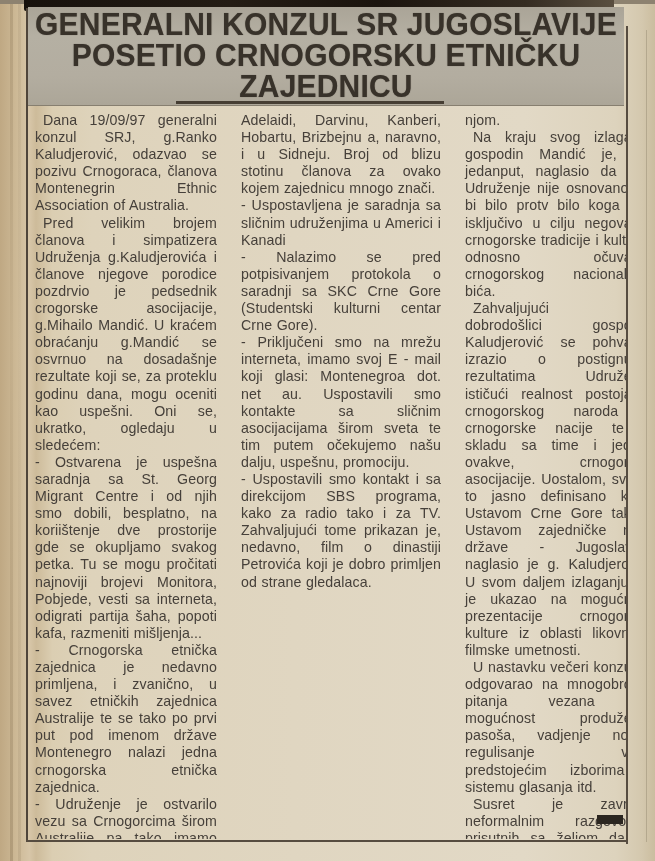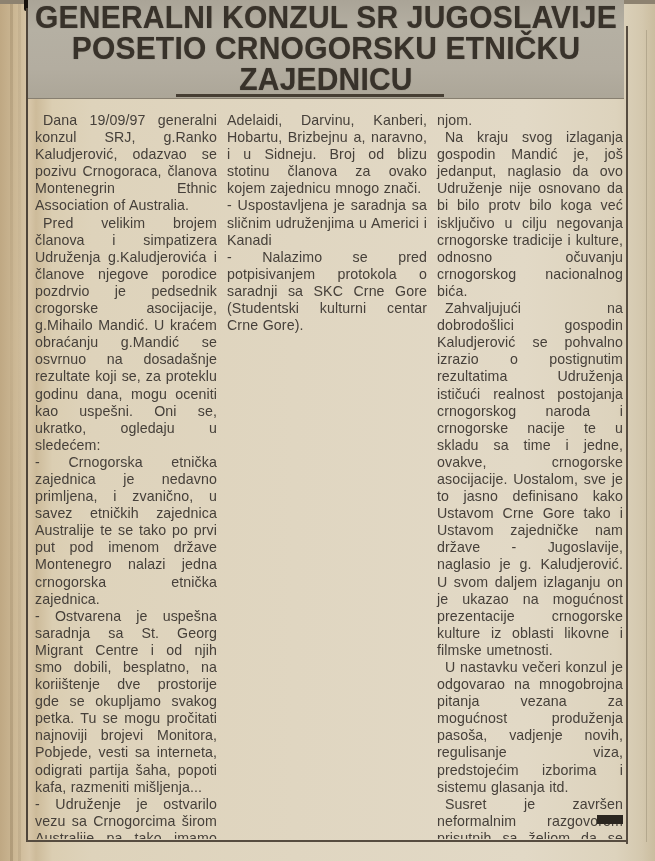--- a/index.html
+++ b/index.html
@@ -40,21 +40,21 @@
   .rule-bottom{
     position:absolute;left:26px;top:840px;width:602px;height:2px;
     background:#564c40;
   }
   .rule-far-right{
     position:absolute;left:646px;top:30px;width:1px;height:812px;
     background:#b4a88e;
   }
   
   .headline-box{
-    position:absolute;left:28px;top:0;width:596px;height:99px;
+    position:absolute;left:28px;top:7px;width:596px;height:99px;
     background:linear-gradient(180deg,#aaa497 0%,#b5b0a3 30%,#b3ada0 70%,#aca698 100%);
     border-bottom:1px solid #877f70;
     text-align:center;
     padding-top:1px;
     box-sizing:border-box;
   }
   .hl{
     font-weight:bold;
     font-size:30px;
     line-height:31px;
@@ -71,21 +71,21 @@
   }
   
   .body-box{
     position:absolute;left:28px;top:109px;width:598px;height:730px;
     box-sizing:border-box;
     padding:3px 3px 0 7px;
     overflow:hidden;
   }
   .columns{
     display:flex;
-    gap:10px;
+    gap:24px;
     height:100%;
   }
   .col{
     text-align:justify;
     color:#46403a;
     font-size:14.2px;
     line-height:17.1px;
     letter-spacing:0.1px;
     word-spacing:0.5px;
   }
@@ -129,29 +129,31 @@
     <div class="hl">ZAJEDNICU</div>
     <div class="hl-underline"></div>
   </div>
 
   <div class="body-box">
     <div class="columns">
 
       <div class="col col1">
         <p class="ind">Dana 19/09/97 generalni konzul SRJ, g.Ranko Kaludjerović, odazvao se pozivu Crnogoraca, članova Montenegrin Ethnic Association of Australia.</p>
         <p class="ind">Pred velikim brojem članova i simpatizera Udruženja g.Kaludjerovića i članove njegove porodice pozdrvio je pedsednik crogorske asocijacije, g.Mihailo Mandić. U kraćem obraćanju g.Mandić se osvrnuo na dosadašnje rezultate koji se, za proteklu godinu dana, mogu oceniti kao uspešni. Oni se, ukratko, ogledaju u sledećem:</p>
+        <p>- Ostvarena je uspešna saradnja sa St. Georg Migrant Centre i od njih smo dobili, besplatno, na koriištenje dve prostorije gde se okupljamo svakog petka. Tu se mogu pročitati najnoviji brojevi Monitora, Pobjede, vesti sa interneta, odigrati partija šaha, popoti kafa, razmeniti mišljenja...</p>
         <p>- Crnogorska etnička zajednica je nedavno primljena, i zvanično, u savez etničkih zajednica Australije te se tako po prvi put pod imenom države Montenegro nalazi jedna crnogorska etnička zajednica.</p>
-        <p>- Ostvarena je uspešna saradnja sa St. Georg Migrant Centre i od njih smo dobili, besplatno, na koriištenje dve prostorije gde se okupljamo svakog petka. Tu se mogu pročitati najnoviji brojevi Monitora, Pobjede, vesti sa interneta, odigrati partija šaha, popoti kafa, razmeniti mišljenja...</p>
         <p>- Udruženje je ostvarilo vezu sa Crnogorcima širom Australije pa tako imamo registrovanje članova u Pertu,</p>
       </div>
 
       <div class="col col2">
         <p>Adelaidi, Darvinu, Kanberi, Hobartu, Brizbejnu a, naravno, i u Sidneju. Broj od blizu stotinu članova za ovako kojem zajednicu mnogo znači.</p>
         <p>- Uspostavljena je saradnja sa sličnim udruženjima u Americi i Kanadi</p>
         <p>- Nalazimo se pred potpisivanjem protokola o saradnji sa SKC Crne Gore (Studentski kulturni centar Crne Gore).</p>
+        <p>- Priključeni smo na mrežu interneta, imamo svoj E - mail koji glasi: Montenegroa dot. net au. Uspostavili smo kontakte sa sličnim asocijacijama širom sveta te tim putem očekujemo našu dalju, uspešnu, promociju.</p>
+        <p>- Uspostavili smo kontakt i sa direkcijom SBS programa, kako za radio tako i za TV. Zahvaljujući tome prikazan je, nedavno, film o dinastiji Petrovića koji je dobro primljen od strane gledalaca.</p>
       </div>
 
       <div class="col col3">
         <p>njom.</p>
         <p class="ind">Na kraju svog izlaganja gospodin Mandić je, još jedanput, naglasio da ovo Udruženje nije osnovano da bi bilo protv bilo koga već isključivo u cilju negovanja crnogorske tradicije i kulture, odnosno očuvanju crnogorskog nacionalnog bića.</p>
         <p class="ind">Zahvaljujući na dobrodošlici gospodin Kaludjerović se pohvalno izrazio o postignutim rezultatima Udruženja ističući realnost postojanja crnogorskog naroda i crnogorske nacije te u skladu sa time i jedne, ovakve, crnogorske asocijacije. Uostalom, sve je to jasno definisano kako Ustavom Crne Gore tako i Ustavom zajedničke nam države - Jugoslavije, naglasio je g. Kaludjerović. U svom daljem izlaganju on je ukazao na mogućnost prezentacije crnogorske kulture iz oblasti likovne i filmske umetnosti.</p>
         <p class="ind">U nastavku večeri konzul je odgovarao na mnogobrojna pitanja vezana za mogućnost produženja pasoša, vadjenje novih, regulisanje viza, predstojećim izborima i sistemu glasanja itd.</p>
         <p class="ind">Susret je završen neformalnim razgovorom prisutnih sa željom da se ovakvi susreti organizuju i ubuduće.</p>
       </div>
 

